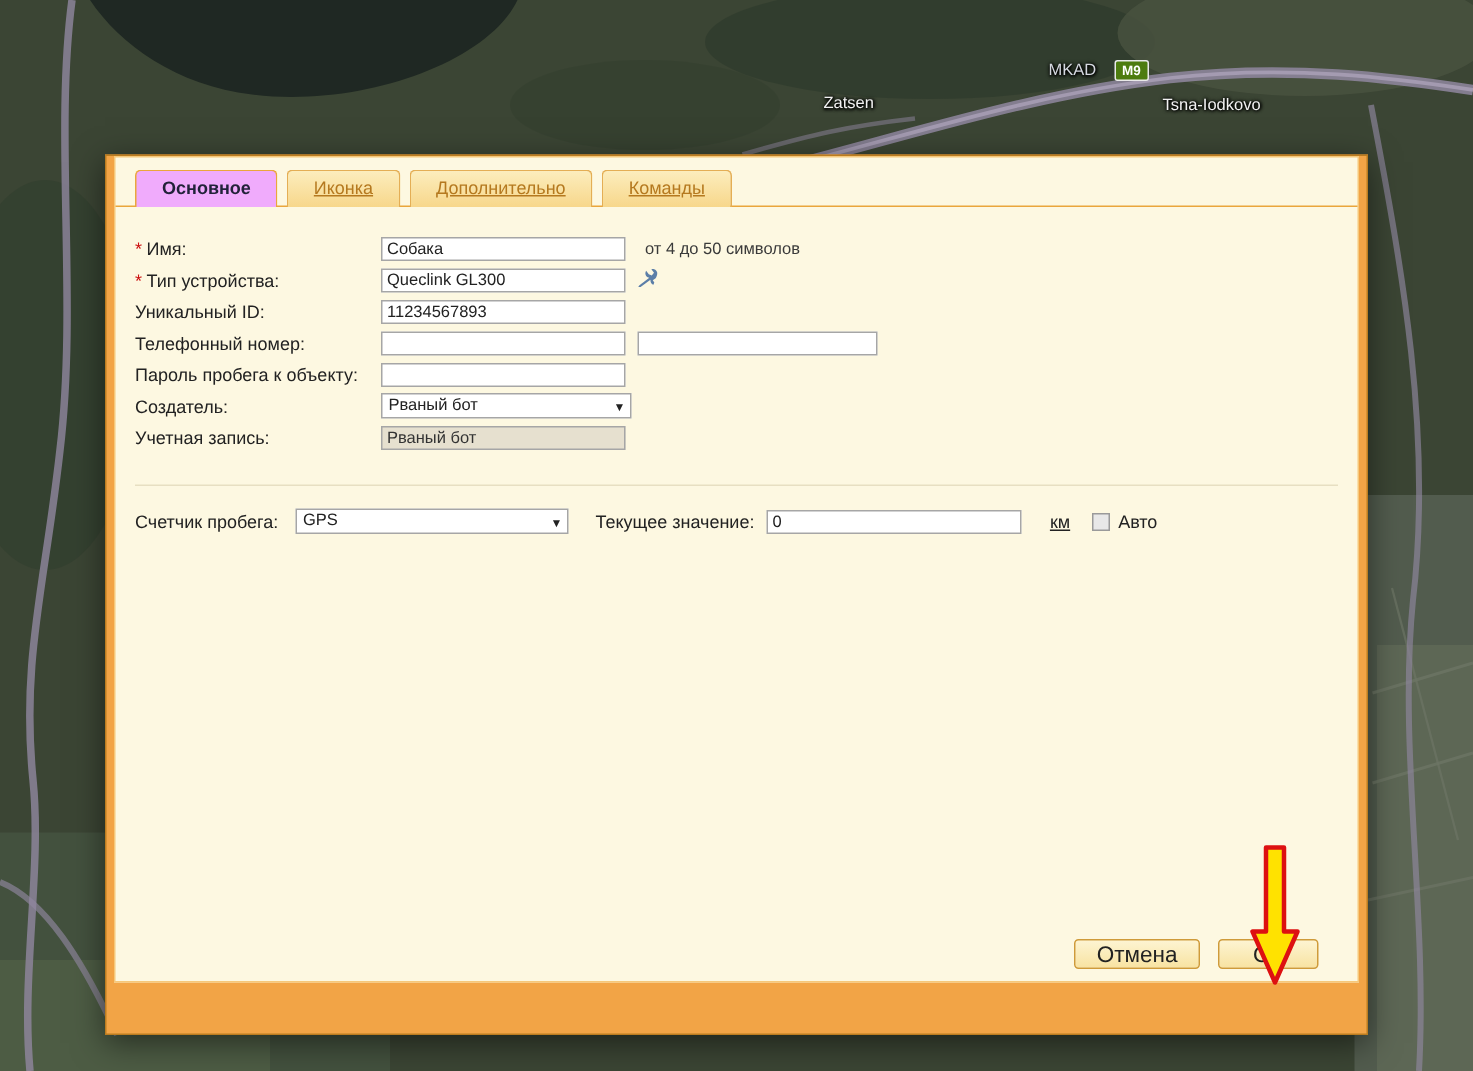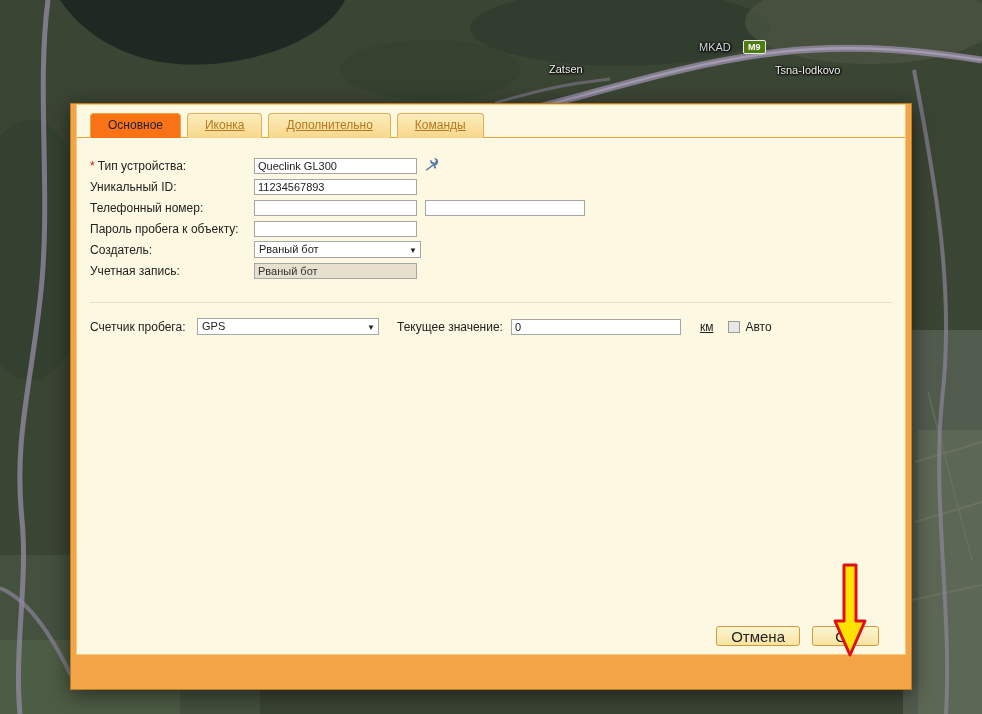--- a/index.html
+++ b/index.html
@@ -26,21 +26,21 @@
                font-size:14px; color:#4a3310; cursor:pointer; text-align:center; }
   .dlg-body { position:relative; margin:0 5px 5px 5px; height:551px;
               background:#fdf8e1; border:1px solid #f6c87a; }
 
   
   .tabs { display:flex; gap:6px; padding:8px 13px 0 13px; border-bottom:1px solid #eaa63c; }
   .tab { position:relative; margin-bottom:-1px; padding:4px 17px 5px 17px; font-size:12px;
          border:1px solid #e4ae55; border-bottom:none; border-radius:4px 4px 0 0;
          background:linear-gradient(#fcedbd, #f7d78b); color:#b5791f; cursor:pointer;
          text-decoration:underline; }
-  .tab.active { background:#f97316; color:#22223a; font-weight:normal; text-decoration:none;
+  .tab.active { background:#f0abfc; color:#22223a; font-weight:bold; text-decoration:none;
                 border-color:#eaa63c; padding-bottom:6px; }
 
   
   .form { padding:17px 13px 0 13px; }
   .row { display:flex; align-items:center; height:21px; font-size:12px; color:#222; }
   .lbl { width:164px; flex:0 0 164px; }
   .star { color:#cc1111; margin-right:3px; }
   .txt { width:163px; height:16px; border:1px solid #a6a6a6; background:#fff; font-size:11px;
          padding:0 3px; font-family:"Liberation Sans", sans-serif; color:#222; }
   .txt.second { width:160px; margin-left:8px; }
@@ -121,20 +121,25 @@
         <div class="tab">
           <span>Дополнительно</span>
         </div>
         <div class="tab">
           <span>Команды</span>
         </div>
       </div>
 
       <div class="form">
 
+        <div class="row">
+          <span class="lbl"><span class="star">*</span><span>Имя:</span></span>
+          <input class="txt" type="text" value="Собака" style="">
+          <span class="hint">от 4 до 50 символов</span>
+        </div>
 
         <div class="row">
           <span class="lbl"><span class="star">*</span><span>Тип устройства:</span></span>
           <input class="txt" type="text" value="Queclink GL300" style="">
           <span class="wrench">
             <svg width="15" height="15" viewBox="0 0 16 16">
               <path d="M14.5,3.2 C14.2,2 13.2,1.1 12,0.9 C11.3,0.8 10.6,0.9 10,1.2 L12.2,3.4 L10.9,5.6 L8.7,5.1 L6.5,2.9 C6.2,3.5 6.1,4.2 6.2,4.9 C6.4,6.2 7.4,7.2 8.7,7.4 L9.4,7.5 L3.2,13.7 L2.5,15 L4.2,14.9 L10.4,8.7 L10.5,9.4 C10.7,10.7 11.7,11.7 13,11.9 L13.4,10.3 L12.1,8.9 L13.9,7.1 C14.5,6 14.8,4.5 14.5,3.2 Z" fill="#5c7fa8" transform="rotate(8 8 8)"></path>
             </svg>
           </span>
         </div>

